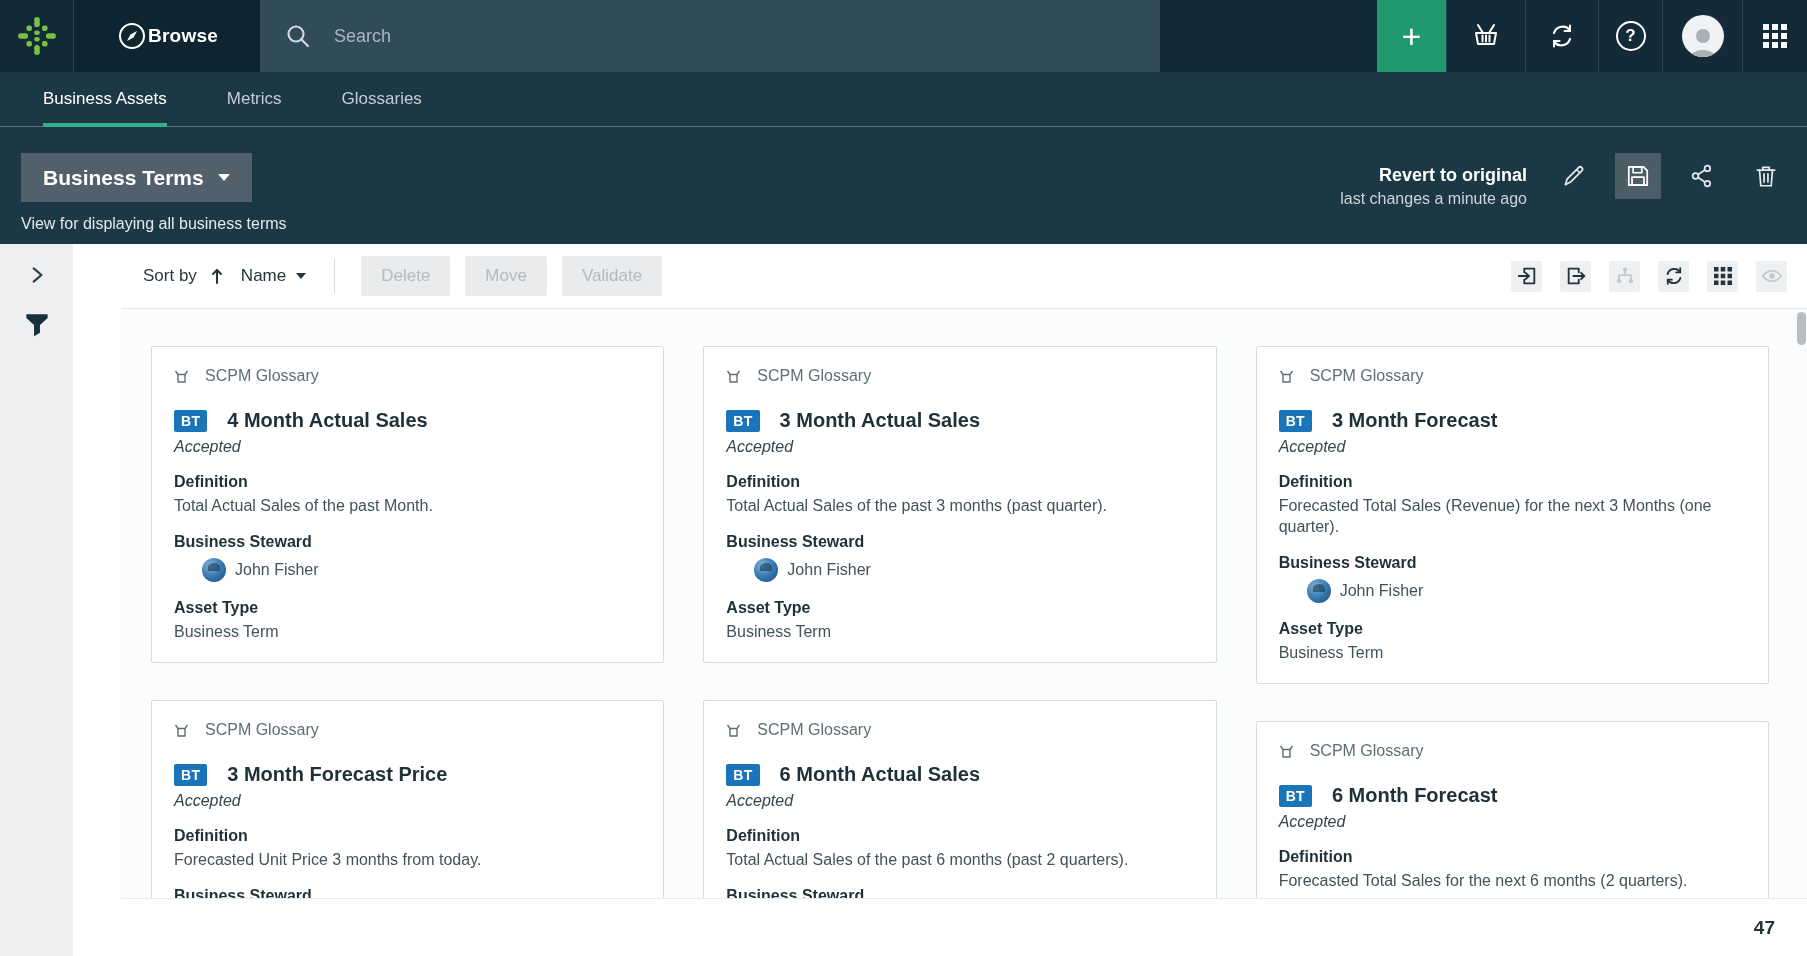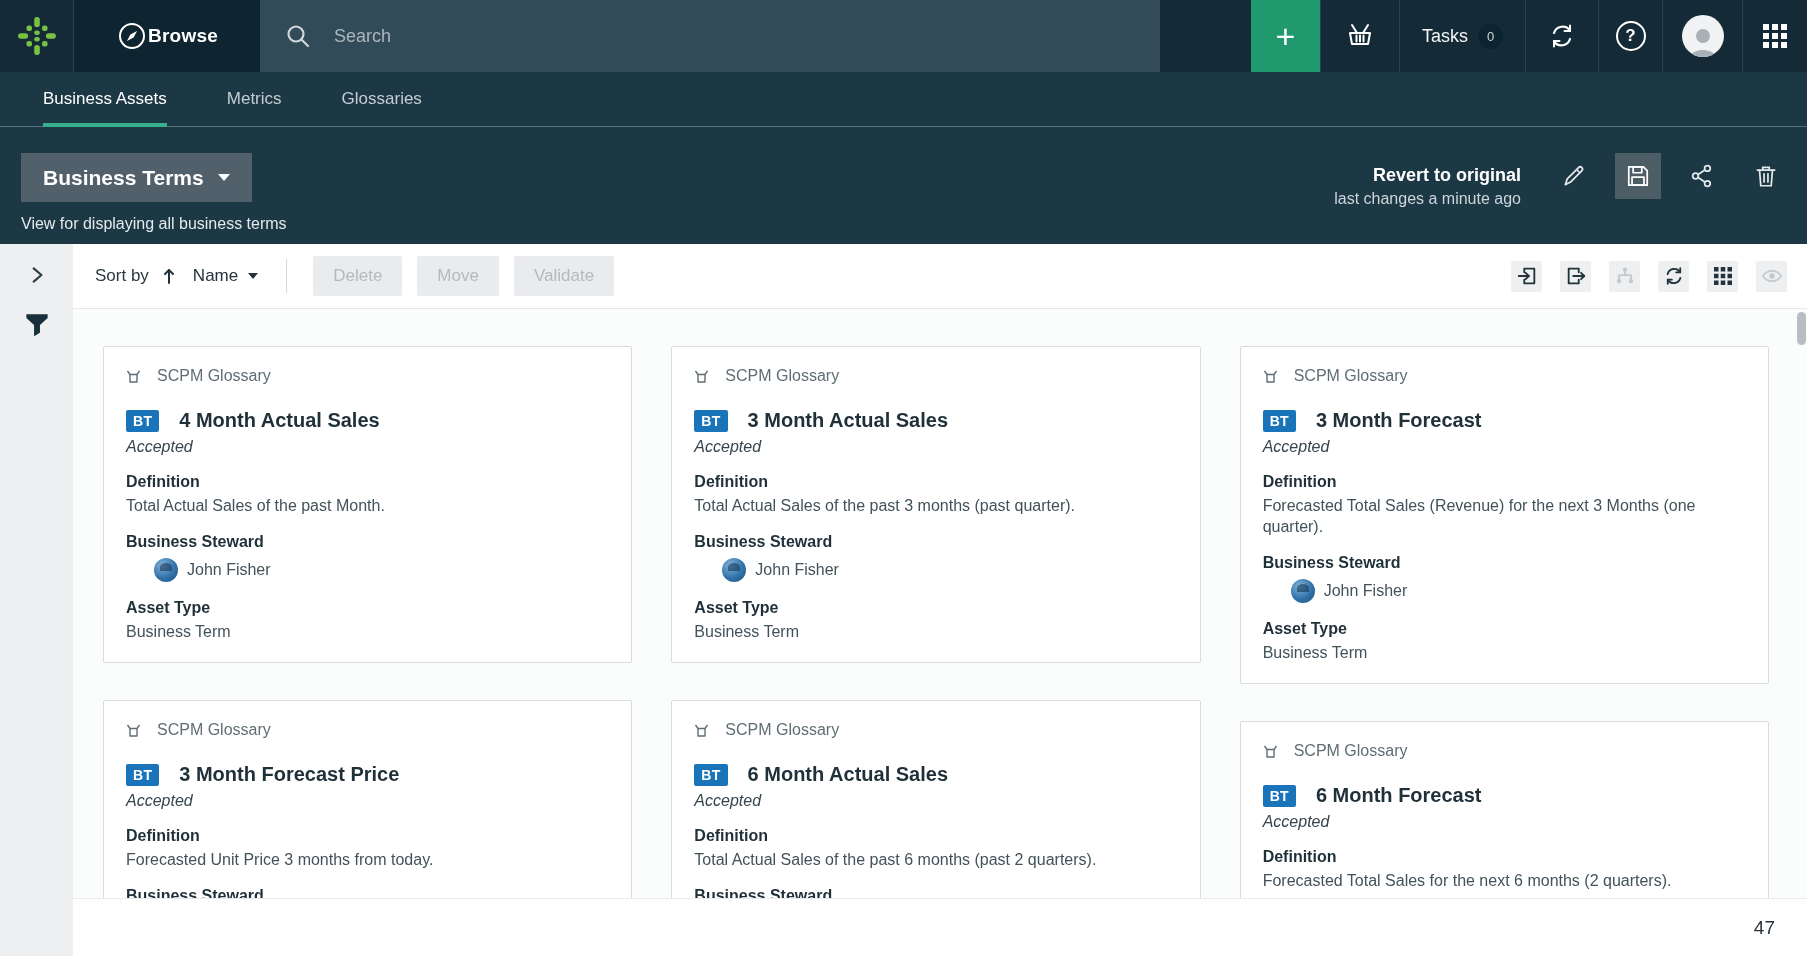--- a/index.html
+++ b/index.html
@@ -33,31 +33,31 @@
   .tab.active { color:#fff;margin-left:22px; }
   .tab.active::after { content:""; position:absolute; left:0; right:0; bottom:-1px; height:4px; background:#37af8d; }
 
   
   .view-header { height:117px; background:#1c3845; display:flex; justify-content:space-between; padding:26px 18px 0 21px; flex:0 0 auto; }
   .vh-left {}
   .title-btn { display:flex; align-items:center; gap:14px; background:#51606a; border:none; color:#fff; font-size:21px; font-weight:bold; font-family:"Liberation Sans",sans-serif; padding:0 22px; height:49px; cursor:pointer; }
   .caret-down { width:0; height:0; border-left:6px solid transparent; border-right:6px solid transparent; border-top:7px solid #fff; }
   .vh-subtitle { color:#e3e9ec; font-size:16px; margin-top:13px; }
   .vh-right { display:flex; align-items:flex-start; gap:18px; }
-  .revert-block { text-align:right; margin-top:12px; margin-right:12px; cursor:pointer; }
+  .revert-block { text-align:right; margin-top:12px; margin-right:6px; cursor:pointer; }
   .revert-main { color:#fff; font-size:18px; font-weight:bold; }
   .revert-sub { color:#ccd5d9; font-size:16px; margin-top:4px;text-align:center; }
   .vh-iconbtn { width:46px; height:46px; display:flex; align-items:center; justify-content:center; background:transparent; border:none; cursor:pointer; color:#e3e8ea; }
   .vh-iconbtn.highlight { background:#4d5d66; }
 
   
   .body-row { flex:1; display:flex; min-height:0; }
   .left-rail { width:73px; background:#edeff1; flex:0 0 auto; display:flex; flex-direction:column; align-items:center; padding-top:20px; gap:26px; }
   .rail-btn { background:none; border:none; cursor:pointer; display:flex; align-items:center; justify-content:center; }
-  .main-col { flex:1; display:flex; flex-direction:column; min-width:0; }
+  .main-col { flex:1; display:flex; flex-direction:column; min-width:0;margin-left:48px; }
 
   
   .toolbar { height:65px; background:#fff; border-bottom:1px solid #e4e6e8; display:flex; align-items:center; padding:0 20px 0 22px; flex:0 0 auto; }
   .sort-label { font-size:17px; color:#2a3a42; }
   .sort-arrow { margin:0 16px 0 12px; color:#22333c; display:flex; }
   .sort-field { display:flex; align-items:center; gap:10px; font-size:17px; color:#22333c; background:none; border:none; cursor:pointer; font-family:"Liberation Sans",sans-serif; }
   .sort-field .caret-down { border-top-color:#22333c; border-left-width:5px; border-right-width:5px; border-top-width:6px; }
   .tb-divider { width:1px; height:34px; background:#d7dbdd; margin:0 26px 0 28px; }
   .tb-btn { background:#e9ebec; border:none; color:#b4babe; font-size:17px; font-family:"Liberation Sans",sans-serif; padding:10px 20px; border-radius:2px; margin-right:15px; cursor:default; }
   .tb-right { margin-left:auto; display:flex; gap:18px; }
@@ -75,21 +75,21 @@
   .card-status { font-style:italic; font-size:16px; color:#37464e; margin-top:6px; }
   .card-label { font-size:16px; font-weight:bold; color:#1f3039; margin-top:17px; }
   .card-value { font-size:16px; color:#42525a; margin-top:4px; line-height:1.32; }
   .steward-row { display:flex; align-items:center; gap:9px; margin-top:7px;padding-left:28px; }
   .steward-avatar { width:24px; height:24px; border-radius:50%; background:radial-gradient(circle at 35% 30%, #7fb2d8, #3273ab 55%, #1d4f7e); flex:0 0 auto; position:relative; overflow:hidden; }
   .steward-avatar::after { content:""; position:absolute; left:6px; top:5px; width:12px; height:8px; border-radius:50% 50% 0 0; background:rgba(17,48,77,.55); }
   .steward-name { font-size:16px; color:#42525a; }
 
   
   .footer { height:58px; background:#fff; border-top:1px solid #e8eaec; display:flex; align-items:center; justify-content:flex-end; padding-right:32px; flex:0 0 auto; }
-  .result-count { font-size:19px; font-weight:normal; color:#24343c; }
+  .result-count { font-size:19px; font-weight:bold; color:#24343c; }
 
   
   .scroll-thumb { position:absolute; right:1px; top:312px; width:9px; height:33px; background:#b7bdc2; border-radius:5px; }
 
   svg { display:block; }
 </style>
 </head>
 <body>
 
 <div class="app">
@@ -132,24 +132,20 @@
     <div class="nav-spacer"></div>
     <button class="plus-btn">+</button>
     <div class="nav-cell basket-cell">
       <span>
         <svg width="30" height="30" viewBox="0 0 30 30" fill="none" stroke="#fff" stroke-width="2" stroke-linecap="round" stroke-linejoin="round">
           <path d="M7 4 L12 12 M23 4 L18 12"></path>
           <path d="M5 12 H25 L23 23 H7 Z"></path>
           <path d="M11.5 14.5 V20.5 M15 14.5 V20.5 M18.5 14.5 V20.5"></path>
         </svg>
       </span>
-    </div>
-    <div class="nav-cell tasks-cell">
-      <span>Tasks</span>
-      <span class="tasks-badge">0</span>
     </div>
     <div class="nav-cell sync-cell">
       <span>
         <svg width="30" height="30" viewBox="0 0 30 30" fill="none" stroke="#fff" stroke-width="2.2" stroke-linecap="round">
           <path d="M7 12 A9 9 0 0 1 23 9.5"></path>
           <path d="M23 18 A9 9 0 0 1 7 20.5"></path>
           <path d="M23 4.5 V10 H17.5" stroke-width="2" fill="none"></path>
           <path d="M7 25.5 V20 H12.5" stroke-width="2" fill="none"></path>
         </svg>
       </span>

